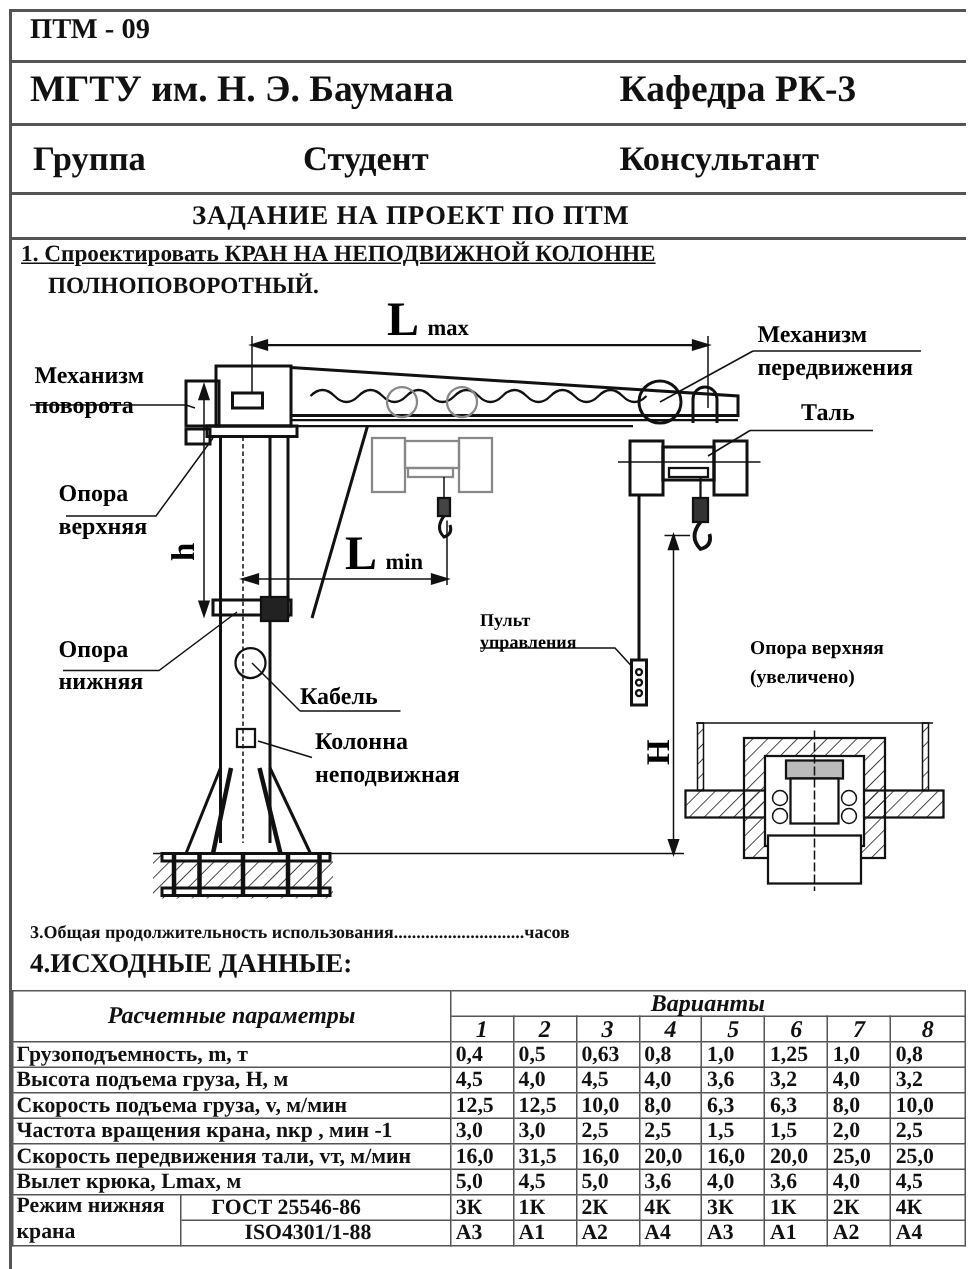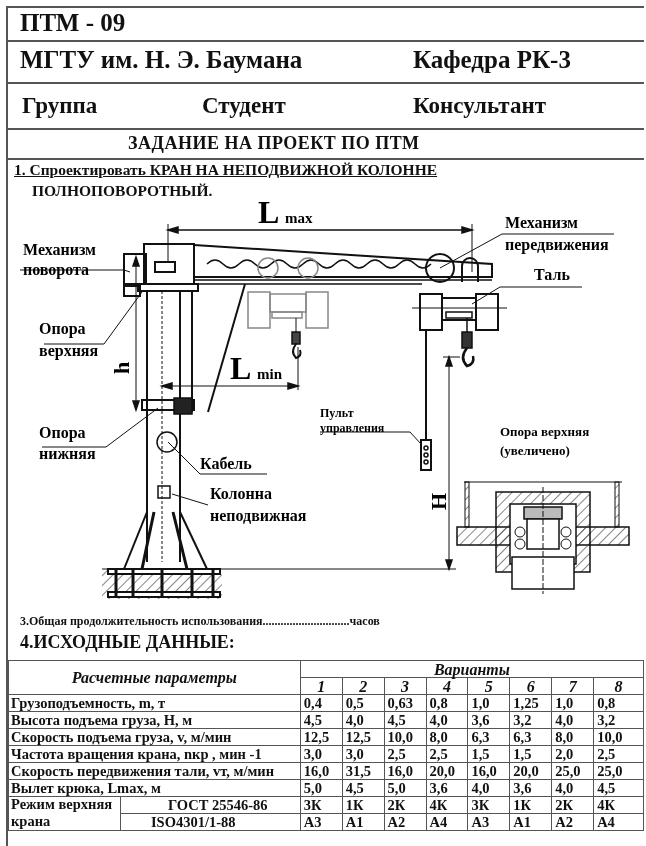--- a/index.html
+++ b/index.html
@@ -18,21 +18,21 @@
   table.data td.v{font-size:14.5px;padding-left:3px;}
   table.data td.p{font-size:14.5px;}
   table.data tr.hdr td{font-size:16px;font-style:italic;}
   table.data td.c{text-align:center;}
 </style>
 </head>
 <body>
 
 <div class="sheet">
   <div class="row" id="r1">
-    <span class="t" style="left:12px;top:1px;font-size:25px;">ПТМ - 09</span>
+    <span class="t" style="left:12px;top:1px;font-size:19px;">ПТМ - 09</span>
   </div>
   <div class="row" id="r2">
     <span class="t" style="left:12px;top:6px;font-size:25px;">МГТУ им. Н. Э. Баумана</span>
     <span class="t" style="left:405px;top:6px;font-size:25px;">Кафедра  РК-3</span>
   </div>
   <div class="row" id="r4">
     <span class="t" style="left:120px;top:5px;font-size:18px;letter-spacing:0.5px;">ЗАДАНИЕ  НА  ПРОЕКТ  ПО  ПТМ</span>
   </div>
   <div class="row" id="r3">
     <span class="t" style="left:14px;top:11px;font-size:23px;">Группа</span>
@@ -290,34 +290,34 @@
           <td class="v">5,0</td>
           <td class="v">3,6</td>
           <td class="v">4,0</td>
           <td class="v">3,6</td>
           <td class="v">4,0</td>
           <td class="v">4,5</td>
         </tr>
       </tbody>
     <tbody id="duty-rows">
         <tr>
-          <td class="p" style="vertical-align:top;border-bottom:none;">Режим верхняя</td>
-          <td class="p" style="padding-left:47px;margin-left:40px;">ГОСТ 25546-86</td>
+          <td class="p" style="vertical-align:top;border-bottom:none;">Режим нижняя</td>
+          <td class="p" style="padding-left:20px;margin-left:40px;">ГОСТ 25546-86</td>
           <td class="v">3К</td>
           <td class="v">1К</td>
           <td class="v">2К</td>
           <td class="v">4К</td>
           <td class="v">3К</td>
           <td class="v">1К</td>
           <td class="v">2К</td>
           <td class="v">4К</td>
         </tr>
         <tr>
           <td class="p" style="border-top:none;">крана</td>
-          <td class="p" style="padding-left:30px;">ISO4301/1-88</td>
+          <td class="p" style="padding-left:42px;">ISO4301/1-88</td>
           <td class="v">А3</td>
           <td class="v">А1</td>
           <td class="v">А2</td>
           <td class="v">А4</td>
           <td class="v">А3</td>
           <td class="v">А1</td>
           <td class="v">А2</td>
           <td class="v">А4</td>
         </tr>
       </tbody>

